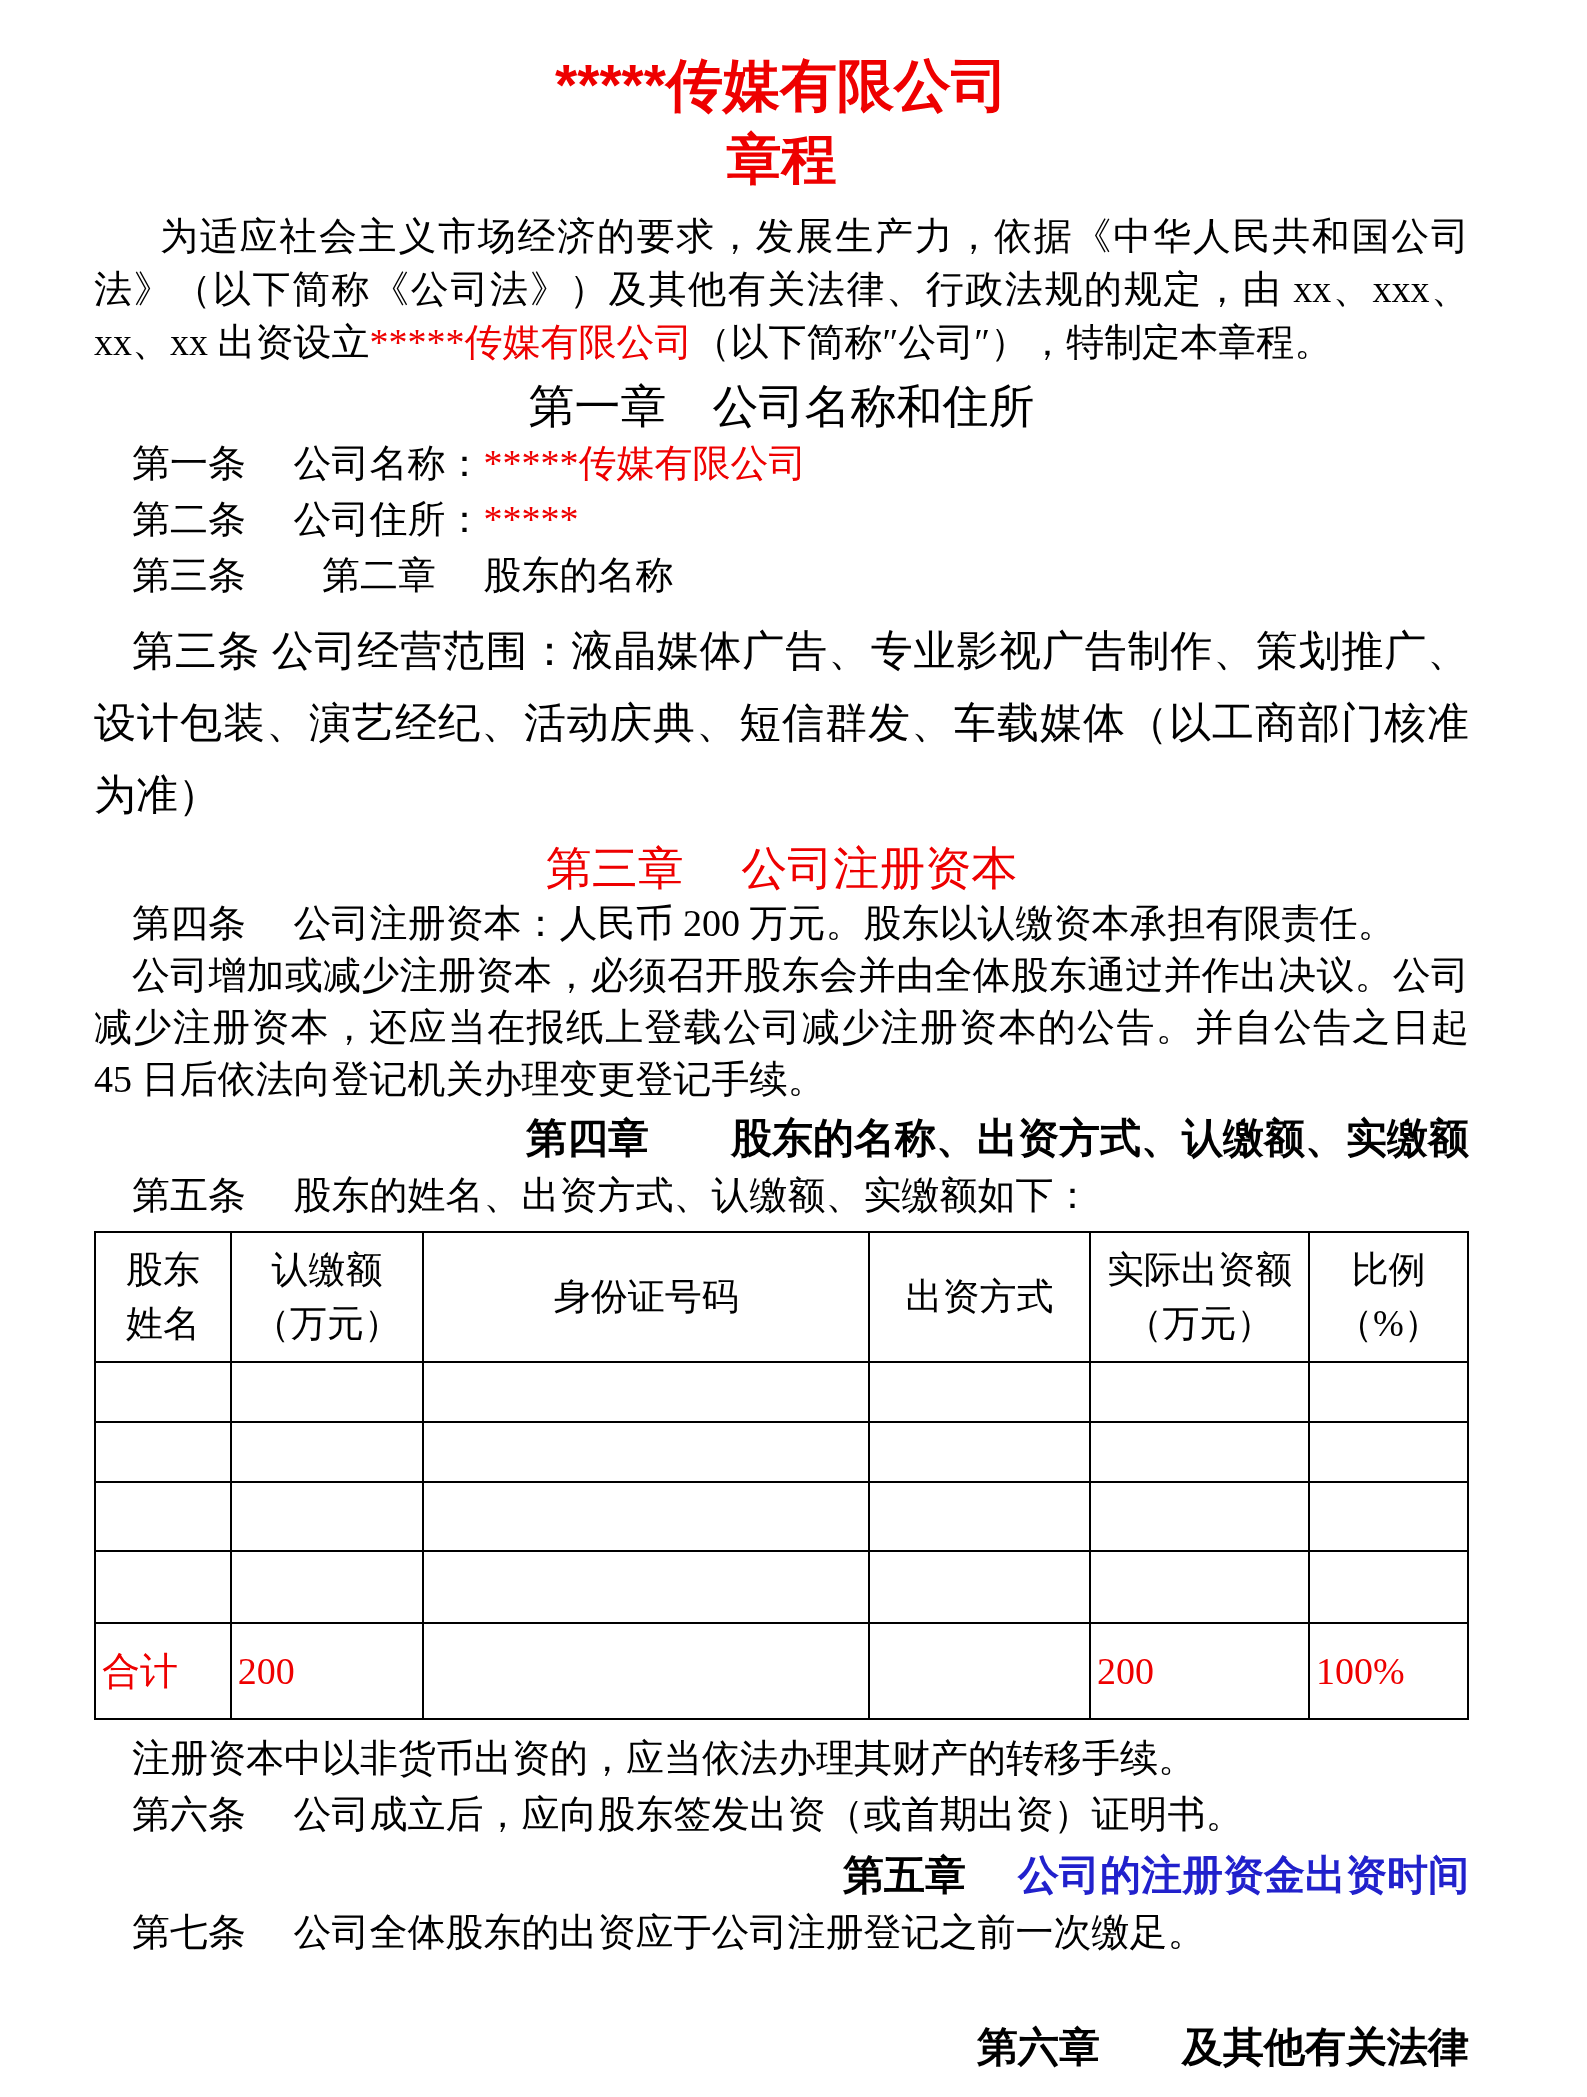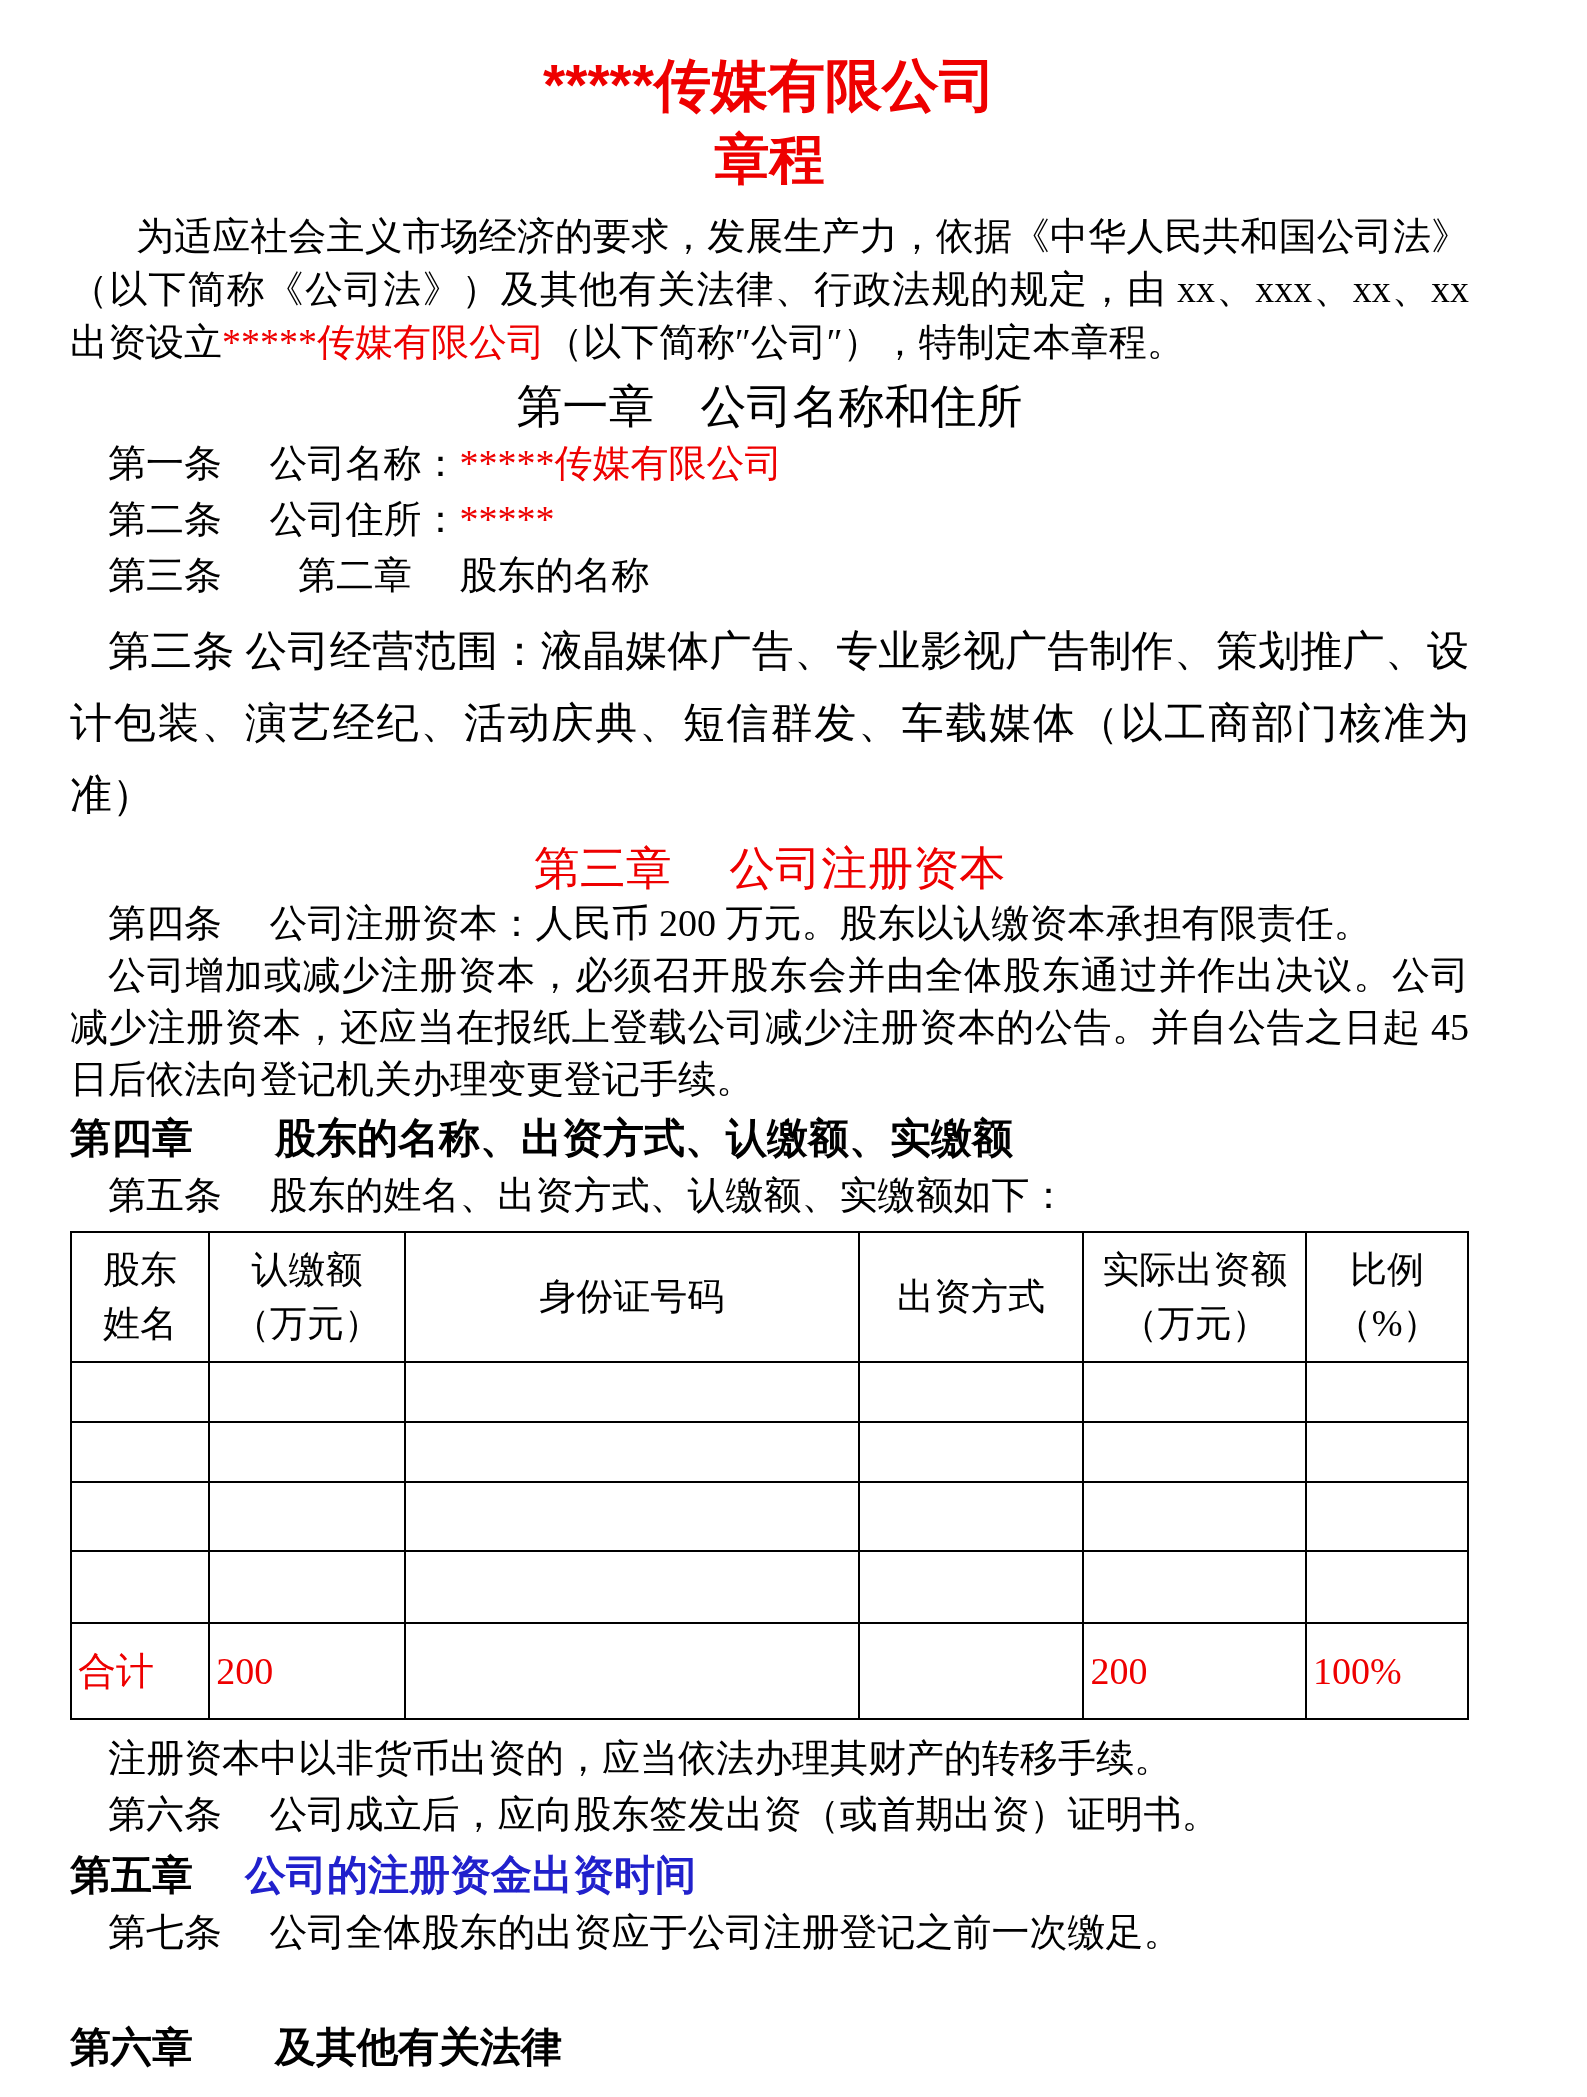--- a/index.html
+++ b/index.html
@@ -5,21 +5,21 @@
   :root{ --red:#ee0000; --blue:#2121cc; --ink:#000000; }
   html,body{margin:0;padding:0;background:#ffffff;}
   body{
     width:1587px;height:2097px;
     font-family:"Liberation Serif","DejaVu Serif",serif;
     color:var(--ink);
   }
   .page{
     box-sizing:border-box;
     width:1587px;height:2097px;
-    padding:46px 118px 0 70px;
+    padding:46px 118px 0 94px;
     overflow:hidden;
     background:#ffffff;
   }
   .doc-title{
     font-family:"Liberation Sans","DejaVu Sans",sans-serif;
     font-weight:700;font-size:57px;line-height:78px;
     color:var(--red);text-align:center;
   }
   .doc-subtitle{
     font-family:"Liberation Sans","DejaVu Sans",sans-serif;
@@ -44,21 +44,21 @@
     font-size:42px;line-height:72px;
     text-align:justify;text-indent:38px;
   }
   .body-para{
     margin:0;font-size:38px;line-height:52px;
     text-align:justify;text-indent:38px;
   }
   .heading-bold{
     font-family:"Liberation Sans","DejaVu Sans",sans-serif;
     font-weight:700;font-size:41px;line-height:58px;
-    text-align:left;margin-top:4px;
+    text-align:right;margin-top:4px;
   }
   .heading-bold .gap-label{margin-right:52px;}
   .mt-big{margin-top:58px;}
   .last-line{
     margin-top:46px;font-size:38px;line-height:52px;padding-left:8px;
   }
   table.shareholders{
     width:100%;border-collapse:collapse;table-layout:fixed;
     margin-top:8px;
   }

